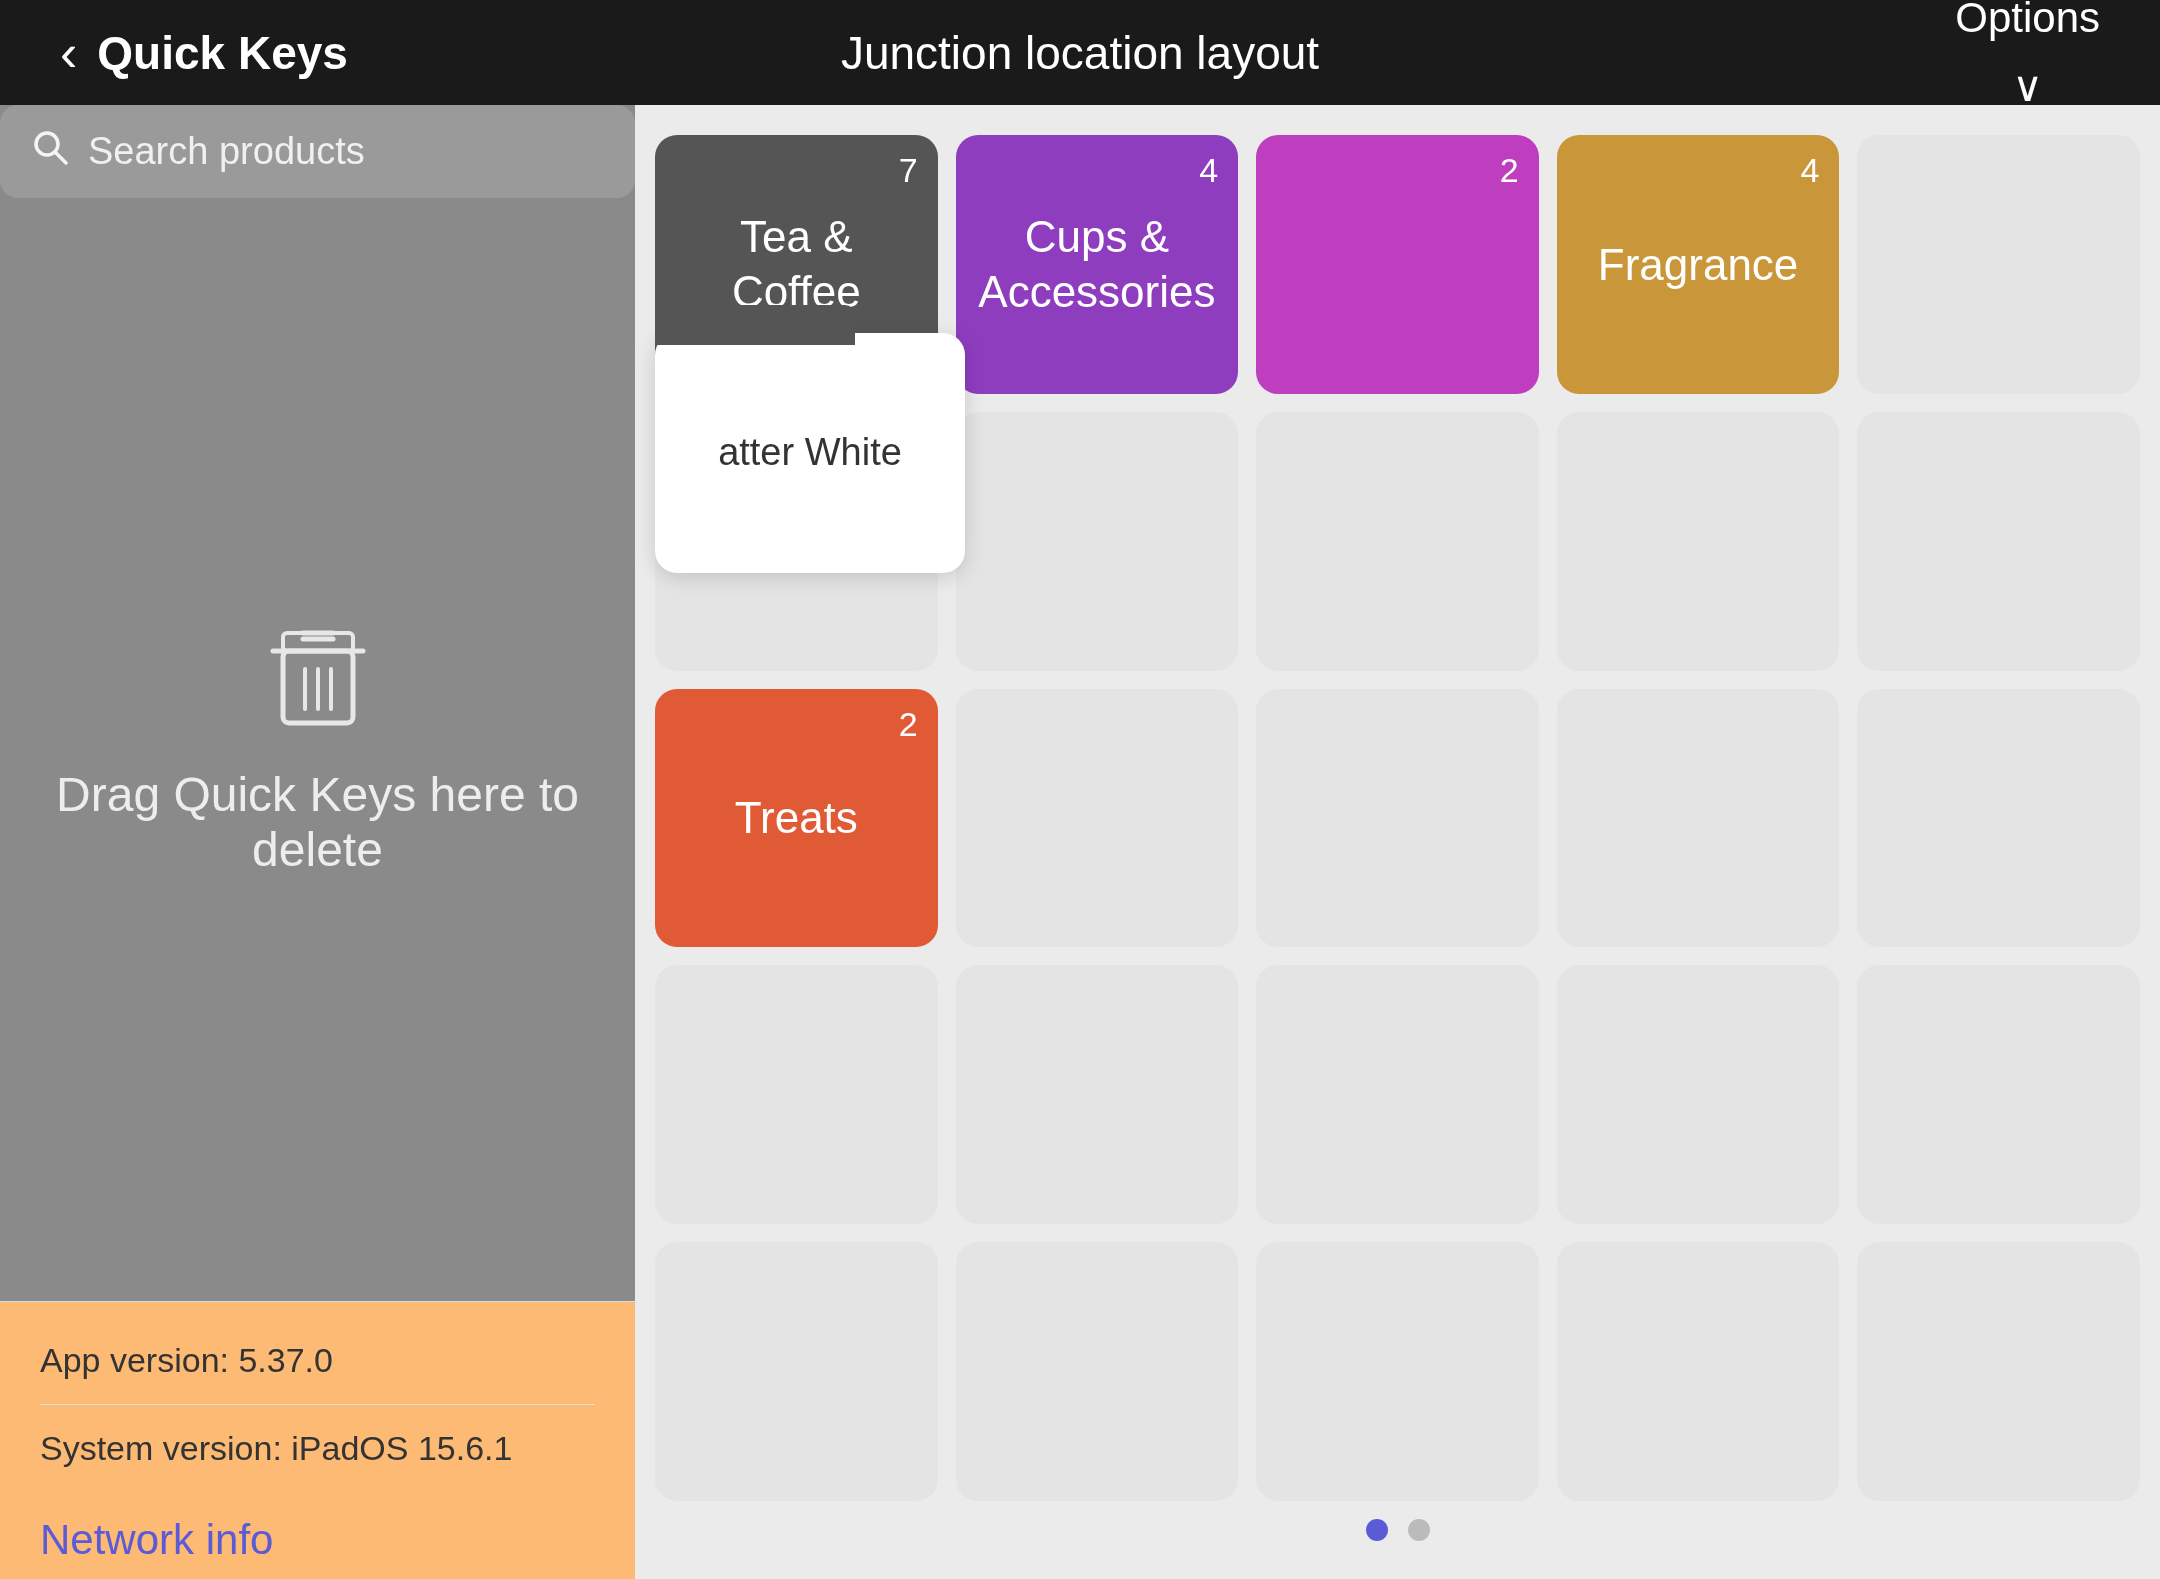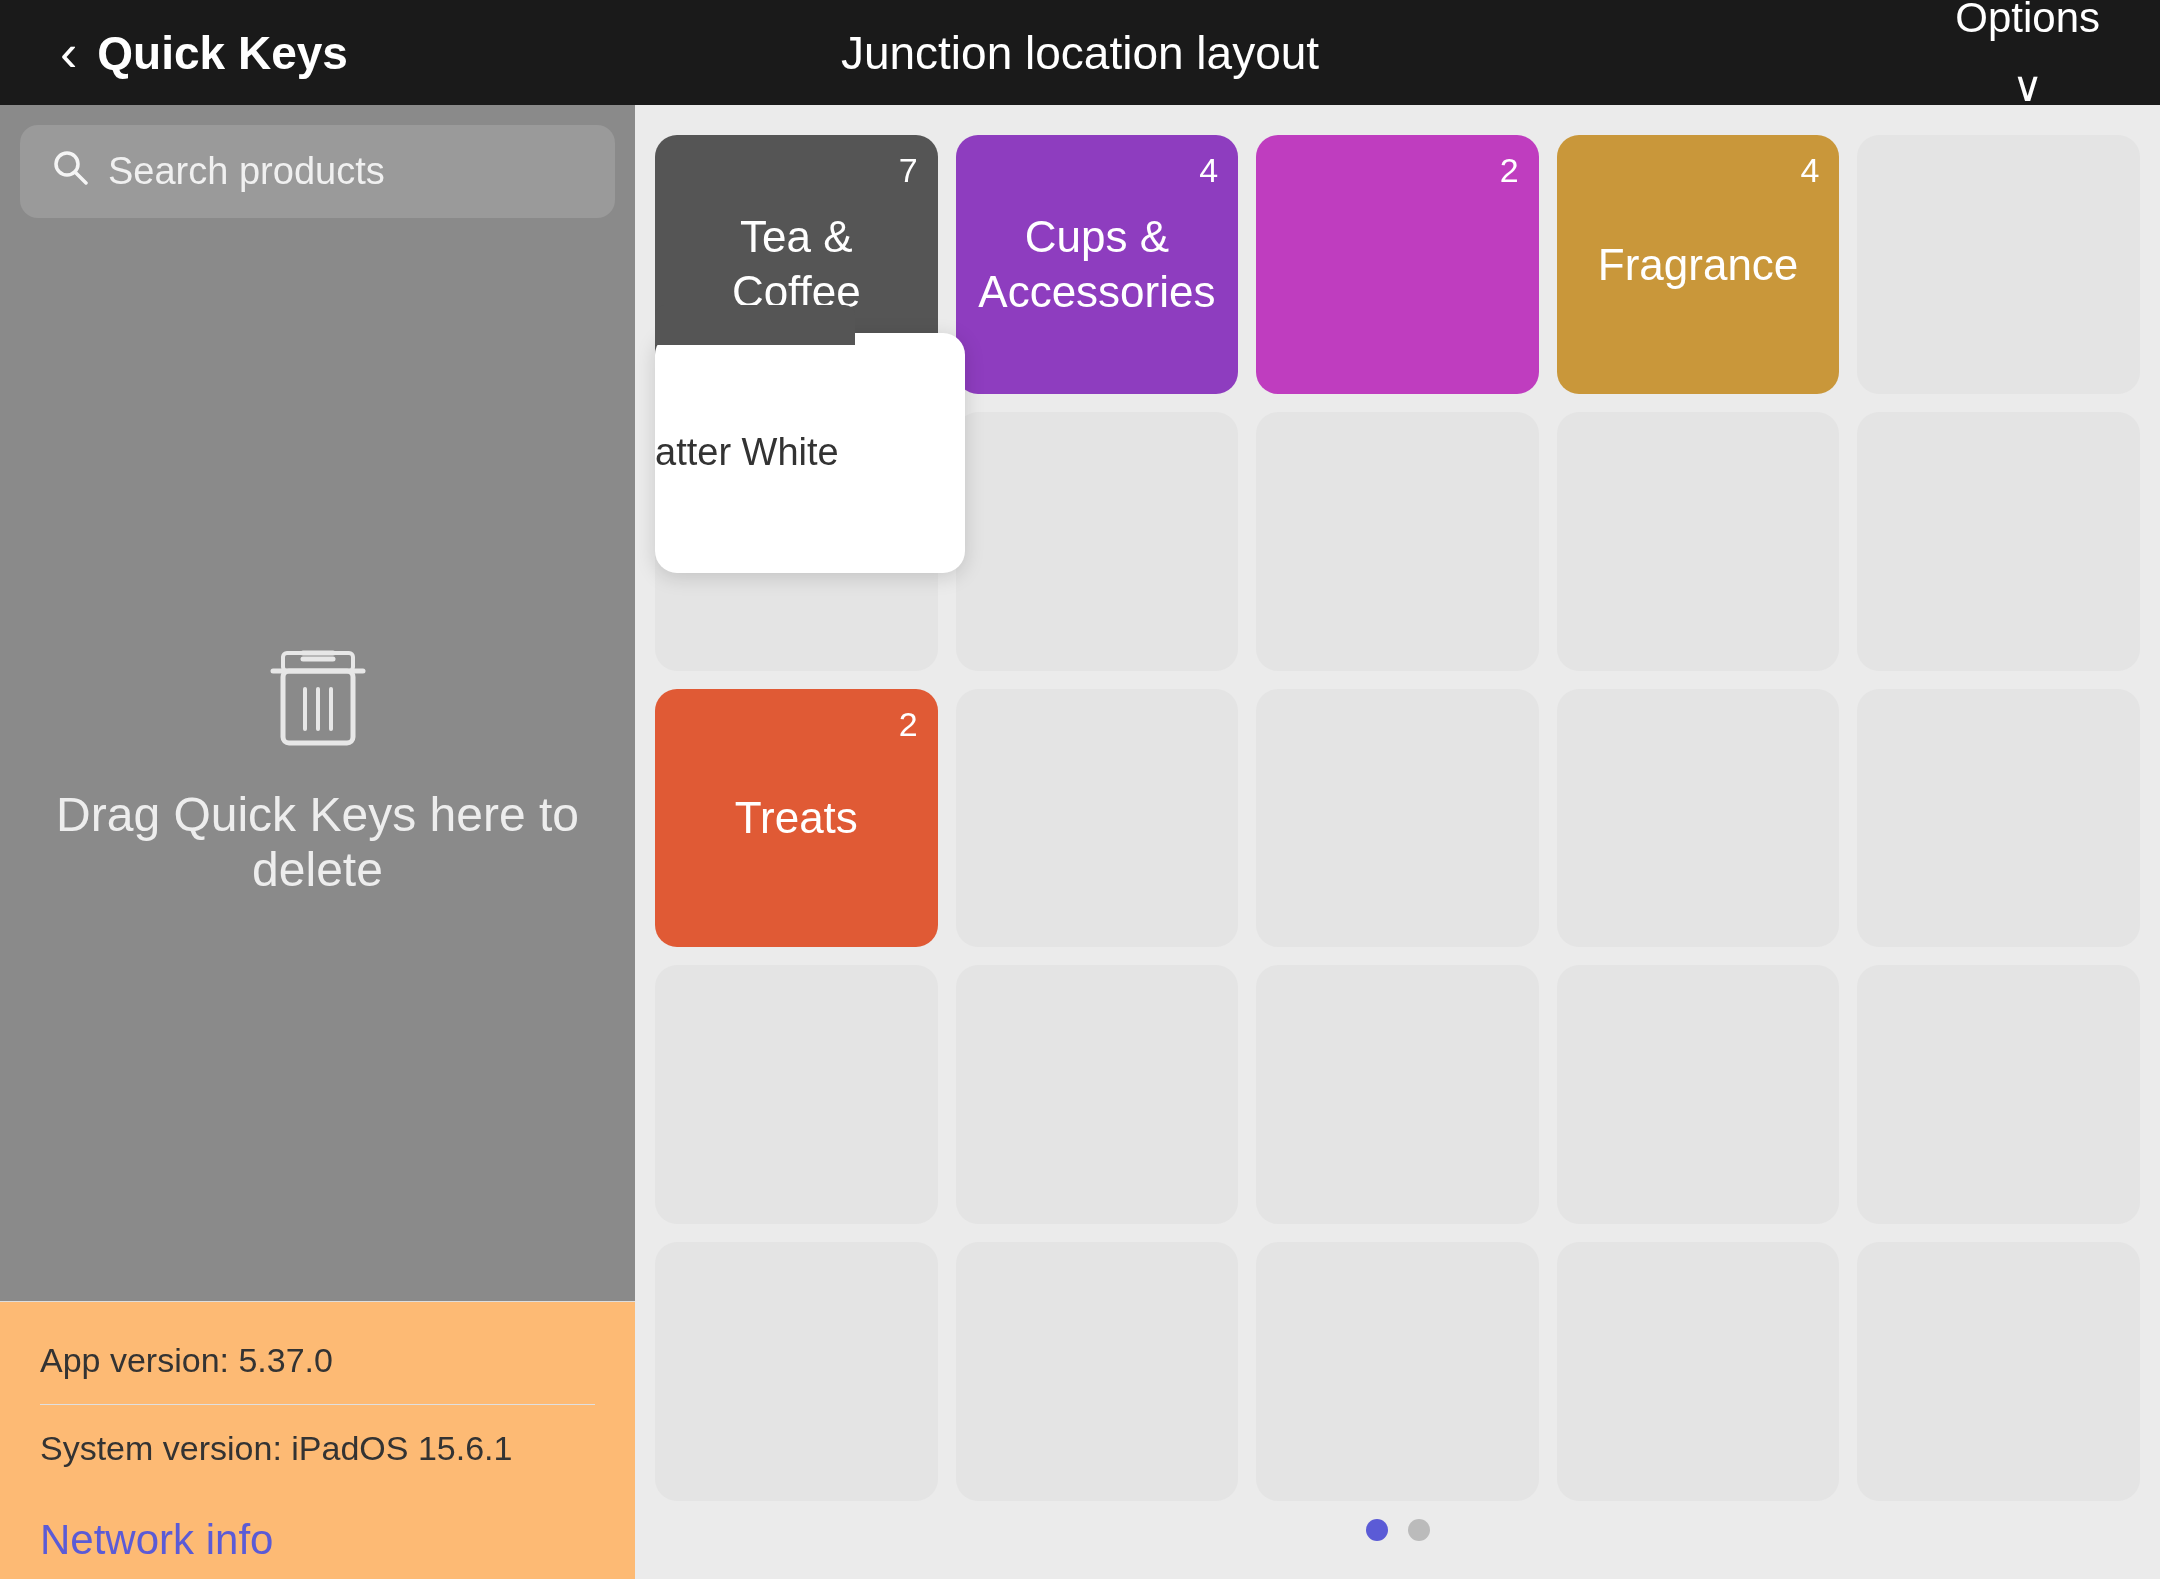--- a/index.html
+++ b/index.html
@@ -73,21 +73,20 @@
     
     .sidebar {
       width: 635px;
       background: #8a8a8a;
       display: flex;
       flex-direction: column;
       flex-shrink: 0;
     }
     .search-bar {
       background: #9a9a9a;
-      margin: 20px;
       border-radius: 18px;
       padding: 22px 30px;
       display: flex;
       align-items: center;
       gap: 18px;
     }
     .search-icon-svg {
       color: #ffffff;
       font-size: 38px;
       opacity: 0.9;
@@ -218,21 +217,21 @@
     .drag-preview {
       position: absolute;
       left: 20px;
       top: 228px;
       width: 310px;
       height: 240px;
       background: #ffffff;
       border-radius: 22px;
       display: flex;
       align-items: center;
-      justify-content: flex-start;
+      justify-content: center;
       box-shadow: 0 4px 20px rgba(0,0,0,0.15);
       z-index: 10;
     }
     .drag-preview-label {
       font-size: 38px;
       color: #333;
       text-align: center;
       line-height: 1.3;
     }
     

